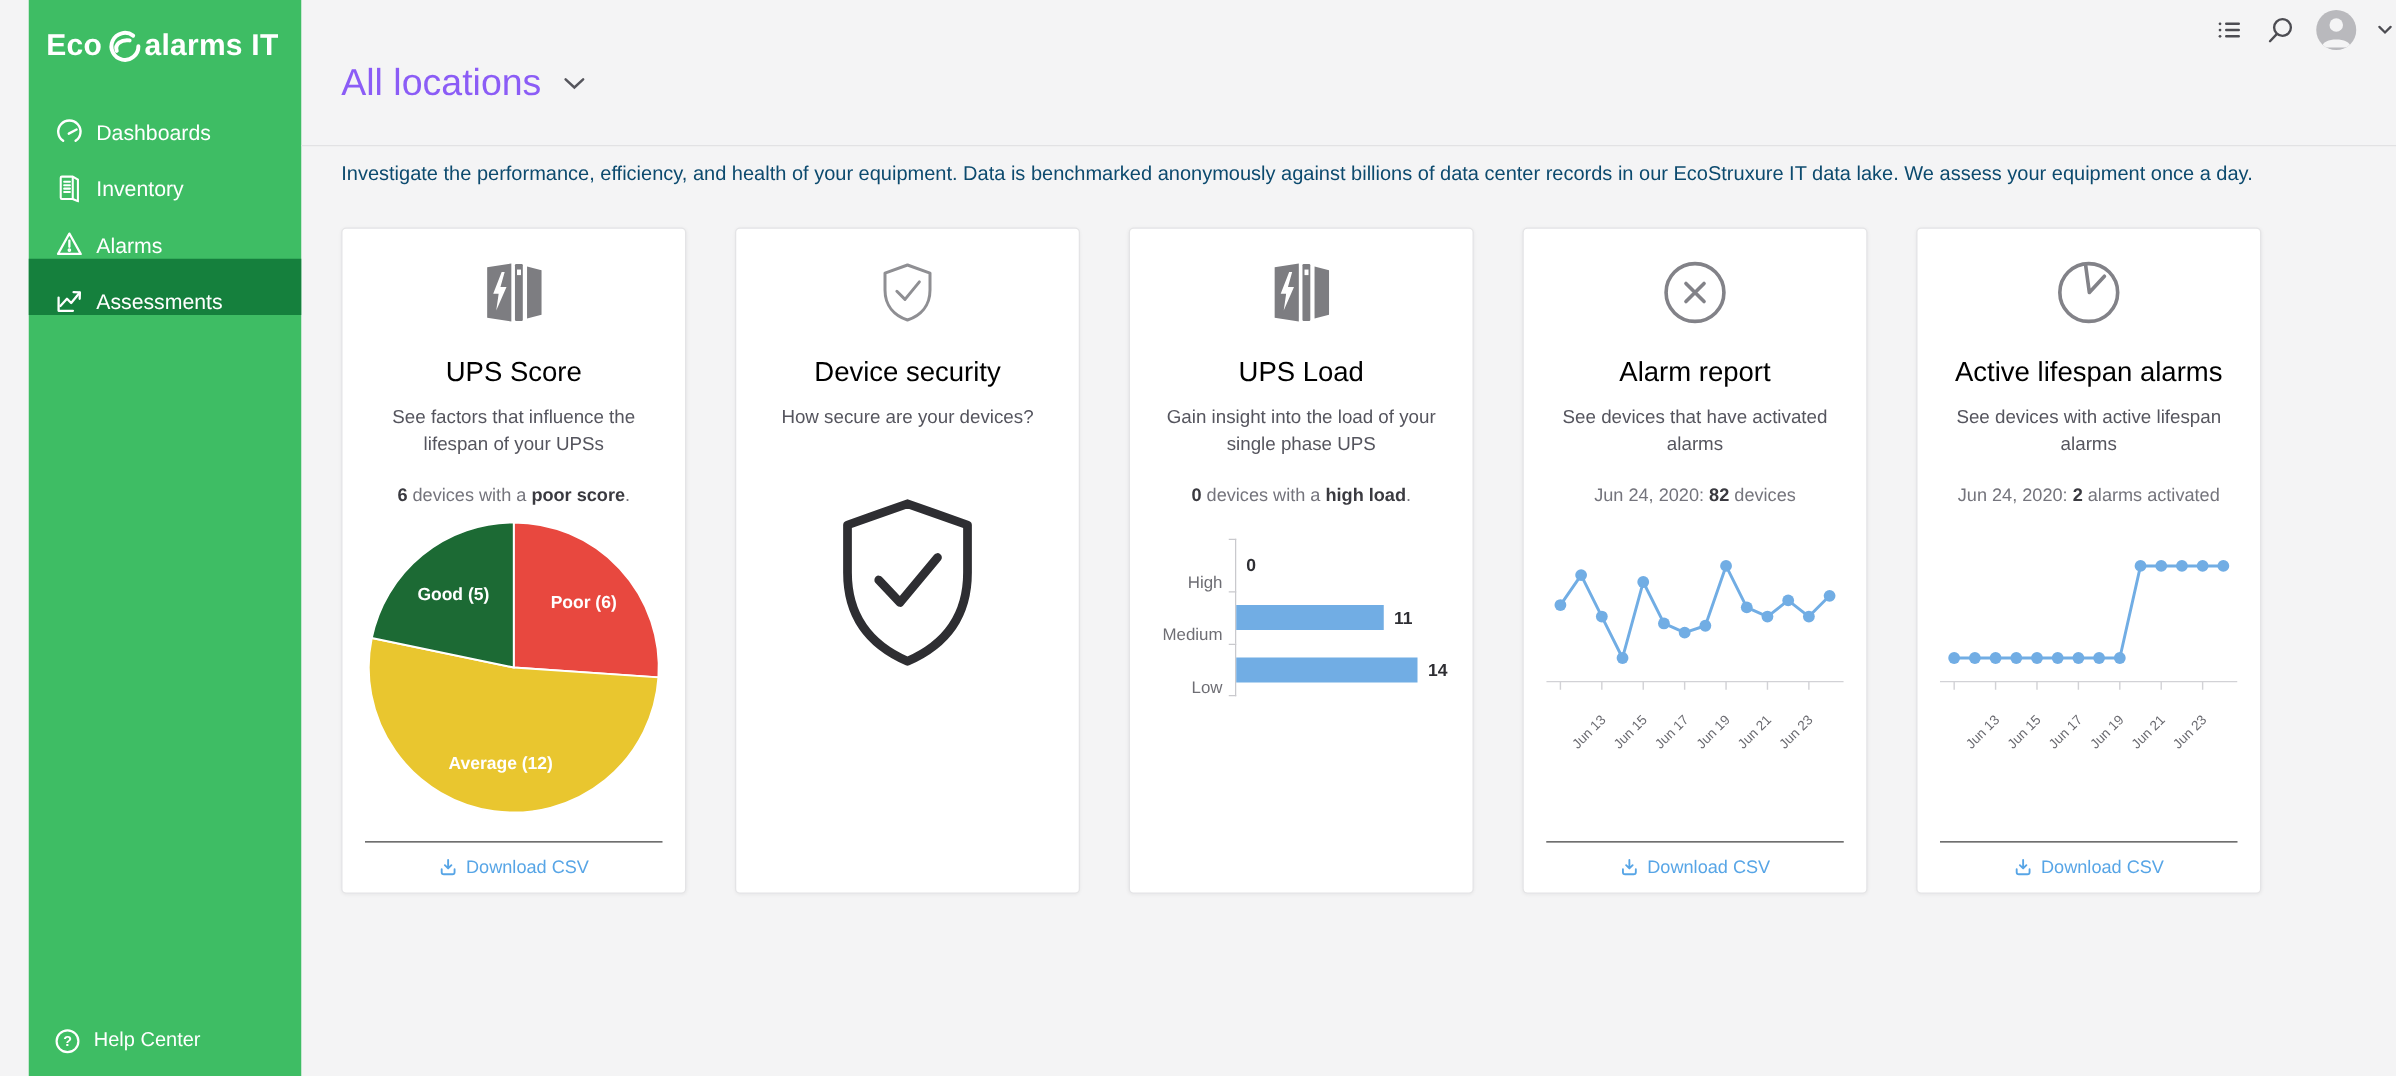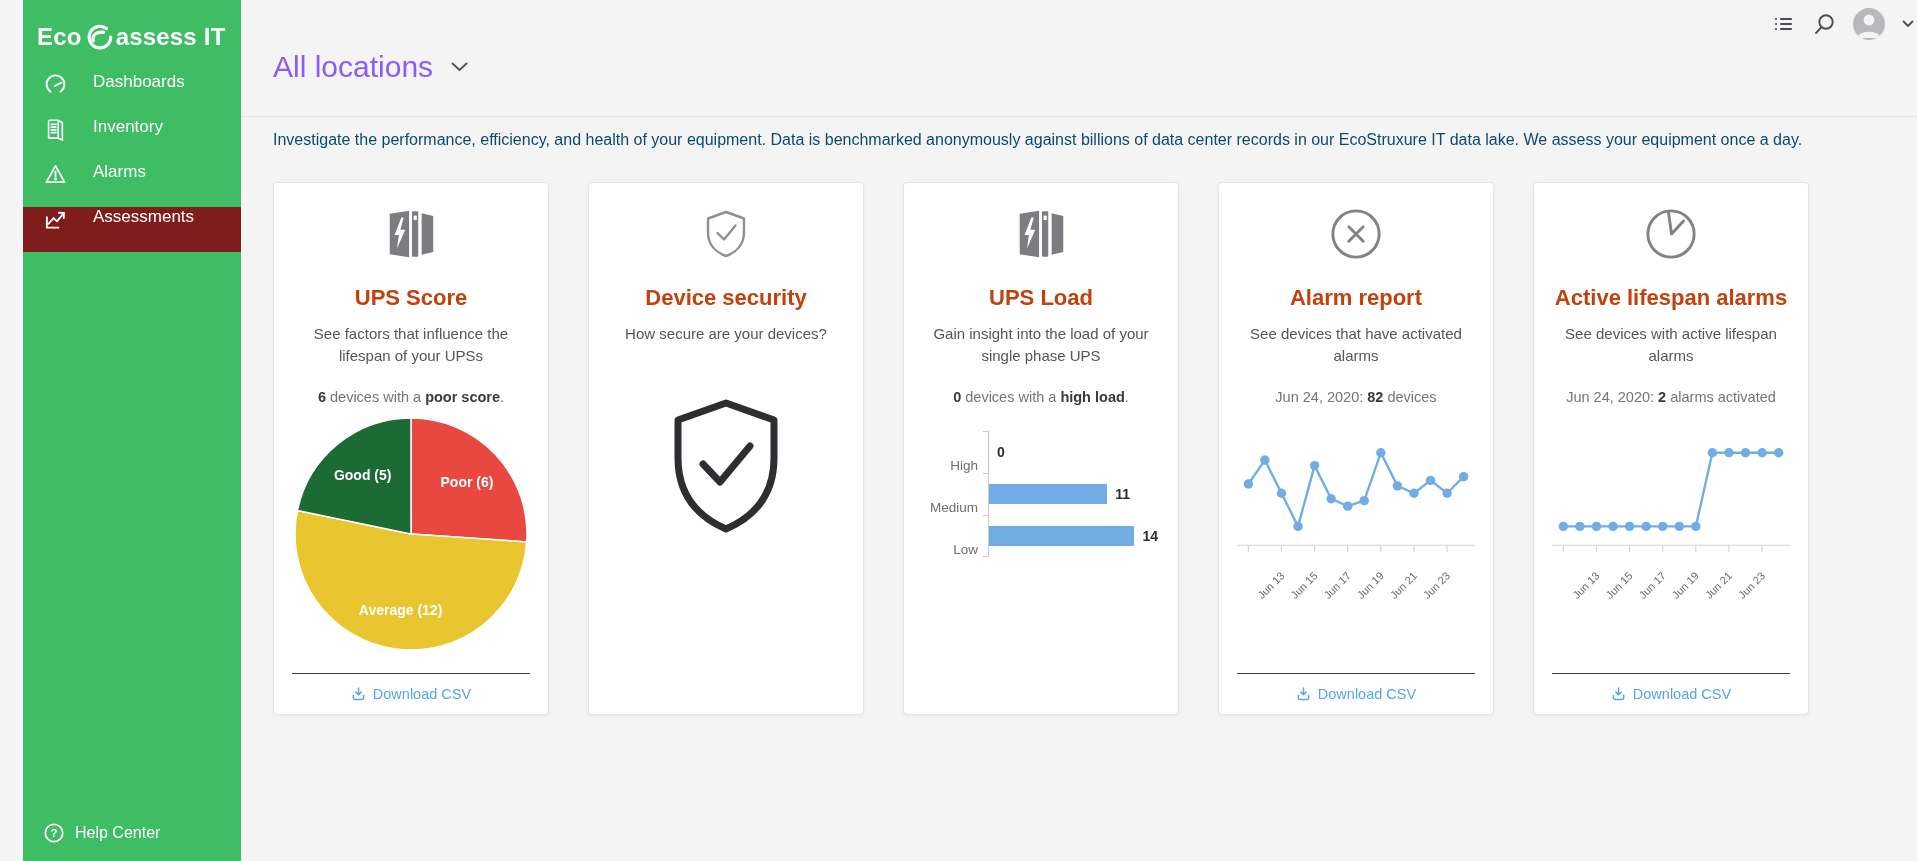--- a/index.html
+++ b/index.html
@@ -7,23 +7,23 @@
     font-family:"Liberation Sans", sans-serif; }
   .app { display:flex; width:100%; height:100%;margin-left:23px; }
 
   
   .sidebar { width:218px; min-width:218px; height:100%; background:#3EBD64; color:#fff;
     position:relative; display:flex; flex-direction:column; }
   .logo { padding:12px 14px 0 14px; height:62px; display:flex; align-items:center; gap:1px;
     font-size:24px; font-weight:bold; letter-spacing:.2px; }
   .logo svg { margin:0 1px; }
   .nav { margin-top:10px; }
-  .nav-item { height:45px; display:flex; align-items:flex-start; gap:26px; padding-left:20px;
+  .nav-item { height:45px; display:flex; align-items:flex-end; gap:10px; padding-left:20px;
     font-size:17px; cursor:pointer; }
-  .nav-item.active { background:#7f1d1d; }
+  .nav-item.active { background:#15803d; }
   .nav-item .ic { width:24px; height:24px; display:flex; align-items:center; justify-content:center; }
   .help { position:absolute; bottom:6px; left:0; width:100%; height:45px; display:flex;
     align-items:center; gap:10px; padding-left:20px; font-size:16px; cursor:pointer; }
 
   
   .main { flex:1; position:relative; }
   .main-header { height:117px; border-bottom:1px solid #e2e2e4; position:relative; }
   .location { position:absolute; left:32px; top:50px; display:flex; align-items:center; gap:18px;
     font-size:30px; color:#8b5cf6; cursor:pointer; }
   .top-icons { position:absolute; right:26px; top:8px; display:flex; align-items:center; gap:17px; }
@@ -31,21 +31,21 @@
   .avatar { width:32px; height:32px; border-radius:50%; background:#b9b9bd; overflow:hidden;
     display:flex; align-items:flex-end; justify-content:center; }
   .main-desc { margin:14px 32px 0 32px; font-size:16px; color:#0c4a6e; }
 
   
   .cards { display:flex; gap:39px; margin:33px 32px 0 32px; }
   .card { width:276px; height:533px; background:#fff; border:1px solid #e4e4e6; border-radius:4px;
     box-shadow:0 1px 3px rgba(0,0,0,.05); display:flex; flex-direction:column; align-items:center;
     padding:18px 18px 0 18px; cursor:pointer; }
   .card-icon { height:58px; margin-top:4px; display:flex; align-items:center; justify-content:center; }
-  .card-title { margin-top:22px; font-size:22px; font-weight:700; color:#c2410c; text-align:right; }
+  .card-title { margin-top:22px; font-size:22px; font-weight:400; color:#000000; text-align:right; }
   .card-desc { margin-top:12px; font-size:15px; line-height:1.45; color:#55555e; text-align:center;
     max-width:234px; }
   .card-stat { margin-top:22px; font-size:14.5px; color:#74747c; text-align:center; }
   .card-stat b { color:#3a3a40; font-weight:bold; }
   .card-chart { width:100%; display:flex; justify-content:center; }
   .chart-pie { margin-top:10px; }
   .chart-shield { margin-top:52px; }
   .chart-bars { margin-top:26px; }
   .chart-line { margin-top:22px; }
   .card-footer { margin-top:auto; align-self:stretch; height:41px; border-top:1px solid #404040;
@@ -69,21 +69,21 @@
 <div class="app">
 
   <div class="sidebar">
     <div class="logo">
       <span>Eco</span>
         <svg width="30" height="30" viewBox="0 0 32 32" fill="none" stroke="#fff" stroke-width="3.4" stroke-linecap="round">
           <path d="M24 7 A 11.5 11.5 0 1 0 28.5 16"></path>
           <path d="M8 25 A 11.5 11.5 0 1 0 3.5 16" transform="rotate(180 16 16)" opacity="0"></path>
           <path d="M10 20 C 8 14 14 10 21 11"></path>
         </svg>
-        <span>assess IT</span>
+        <span>alarms IT</span>
     </div>
     <div class="nav">
       <div class="nav-item">
         <span class="ic">
           <svg width="23" height="23" viewBox="0 0 24 24" fill="none" stroke="#fff" stroke-width="2" stroke-linecap="round">
               <path d="M6.8 19.5 A 9.3 9.3 0 1 1 17.2 19.5"></path>
               <path d="M11.5 13.5 L18 10"></path>
             </svg>
         </span>
         <span>Dashboards</span>

